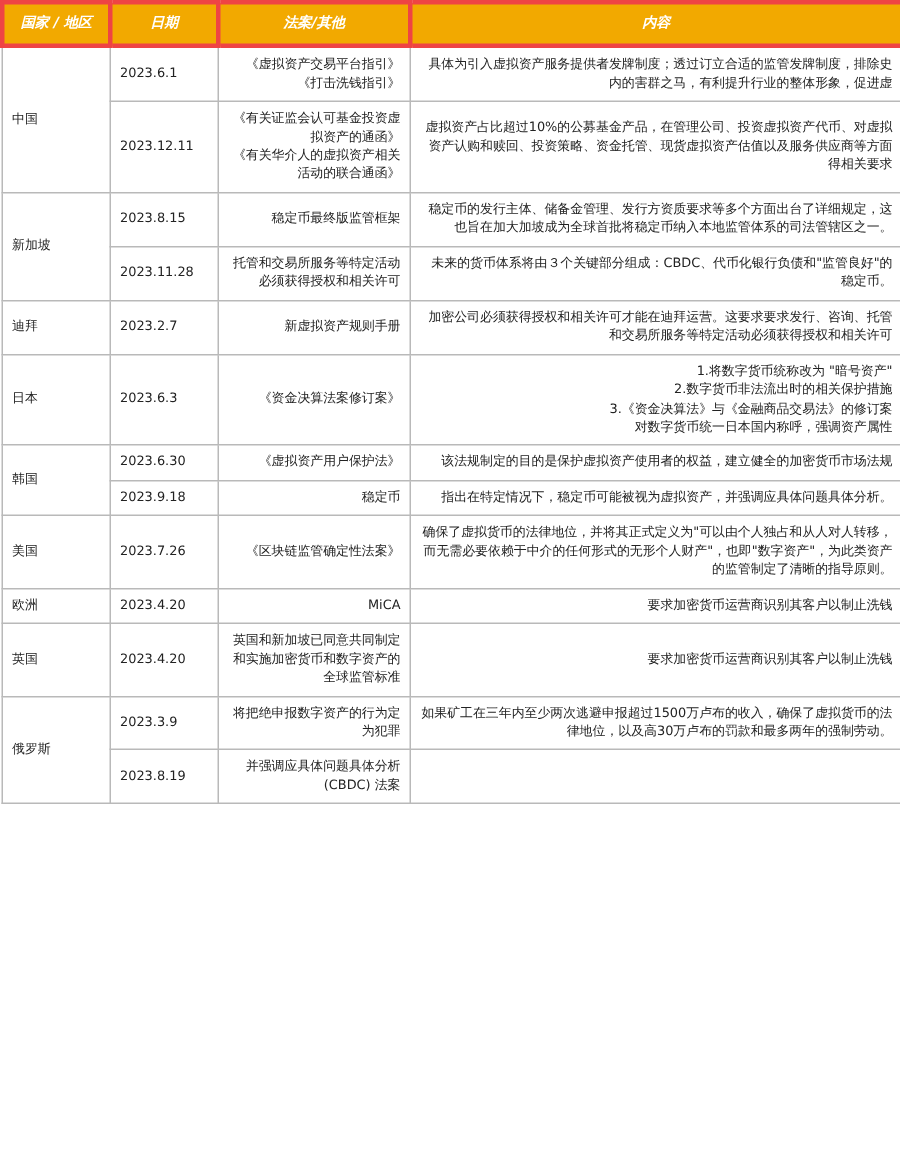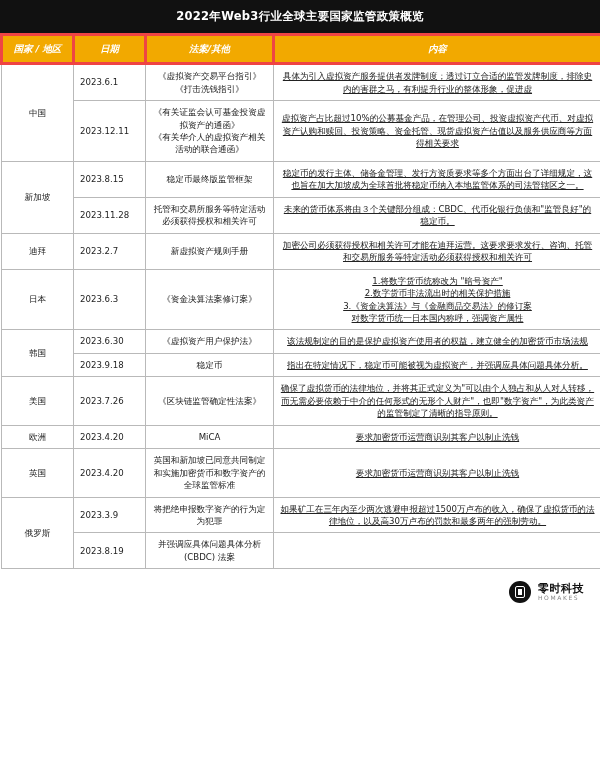--- a/index.html
+++ b/index.html
@@ -54,41 +54,40 @@
     border: 3px solid #ef4444;
     line-height: 1.3;
     font-style: italic;
   }
   col.c-country { width: 72px; }
   col.c-date    { width: 72px; }
   col.c-law     { width: 128px; }
   col.c-content { width: 328px; }
 
   td.country {
-    text-align: center;
+    text-align: left;
     font-size: 9.6px;
     font-weight: normal;
     color: #222;
     background: #ffffff;
   }
   td.date {
     text-align: left;
     font-size: 8.8px;
     color: #222;
   }
   td.law {
-    text-align: center;
+    text-align: right;
     font-size: 8.6px;
     color: #222;
   }
   td.content {
-    text-align: center;
+    text-align: right;
     font-size: 8.6px;
     color: #222;
-    text-decoration: underline;
   }
   .footer {
     height: 46px;
     display: flex;
     align-items: center;
     justify-content: flex-end;
     padding-right: 16px;
     background: #ffffff;
   }
   .brand {
@@ -139,21 +138,20 @@
     font-size: 6px;
     color: #888;
     letter-spacing: 1.6px;
   }
 </style>
 </head>
 <body>
 
 <div class="page">
 
-  <div class="title-bar">2022年Web3行业全球主要国家监管政策概览</div>
 
   <table class="main">
     <colgroup>
       <col class="c-country">
       <col class="c-date">
       <col class="c-law">
       <col class="c-content">
     </colgroup>
     <thead>
       <tr>
@@ -234,23 +232,14 @@
           <td class="content">如果矿工在三年内至少两次逃避申报超过1500万卢布的收入，确保了虚拟货币的法律地位，以及高30万卢布的罚款和最多两年的强制劳动。</td>
         </tr>
         <tr>
           <td class="date">2023.8.19</td>
           <td class="law">并强调应具体问题具体分析 (CBDC) 法案</td>
           <td class="content"></td>
         </tr>
       </tbody>
   </table>
 
-  <div class="footer">
-    <div class="brand">
-      <div class="brand-mark"></div>
-      <div class="brand-text">
-        <div class="brand-name">零时科技</div>
-        <div class="brand-sub">HOMAKES</div>
-      </div>
-    </div>
-  </div>
 
 </div>
 
 </body></html>

